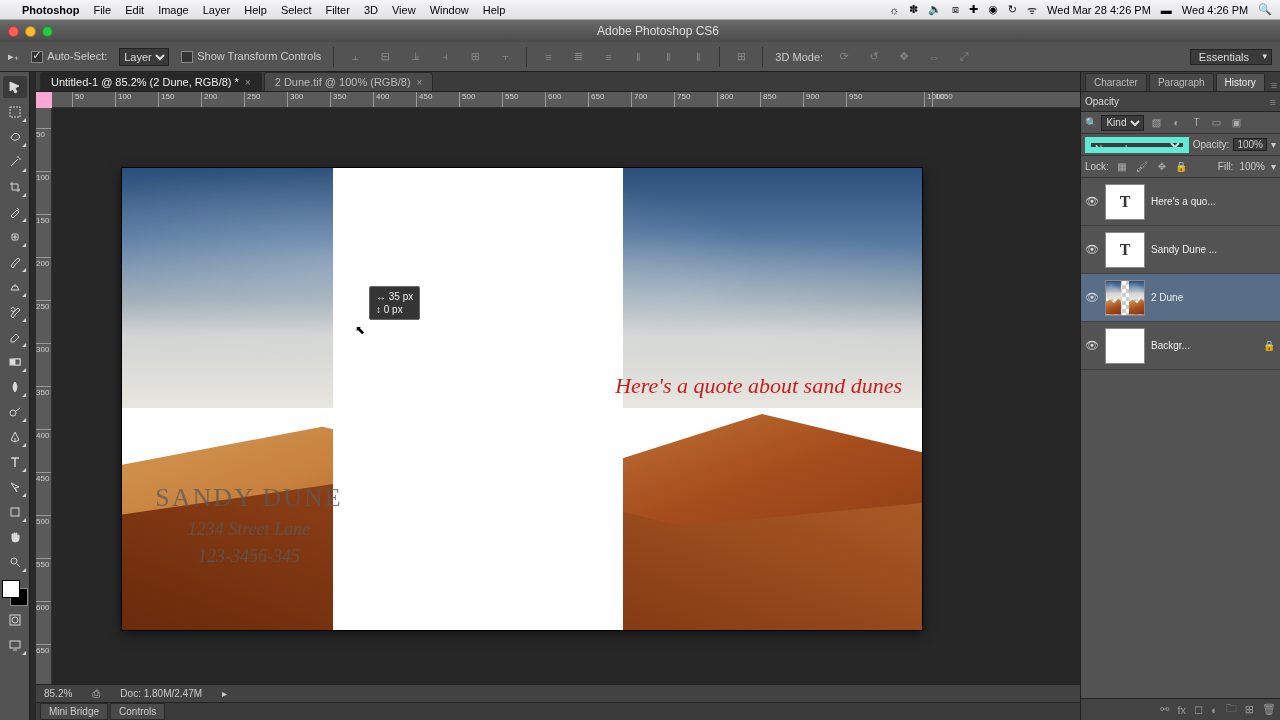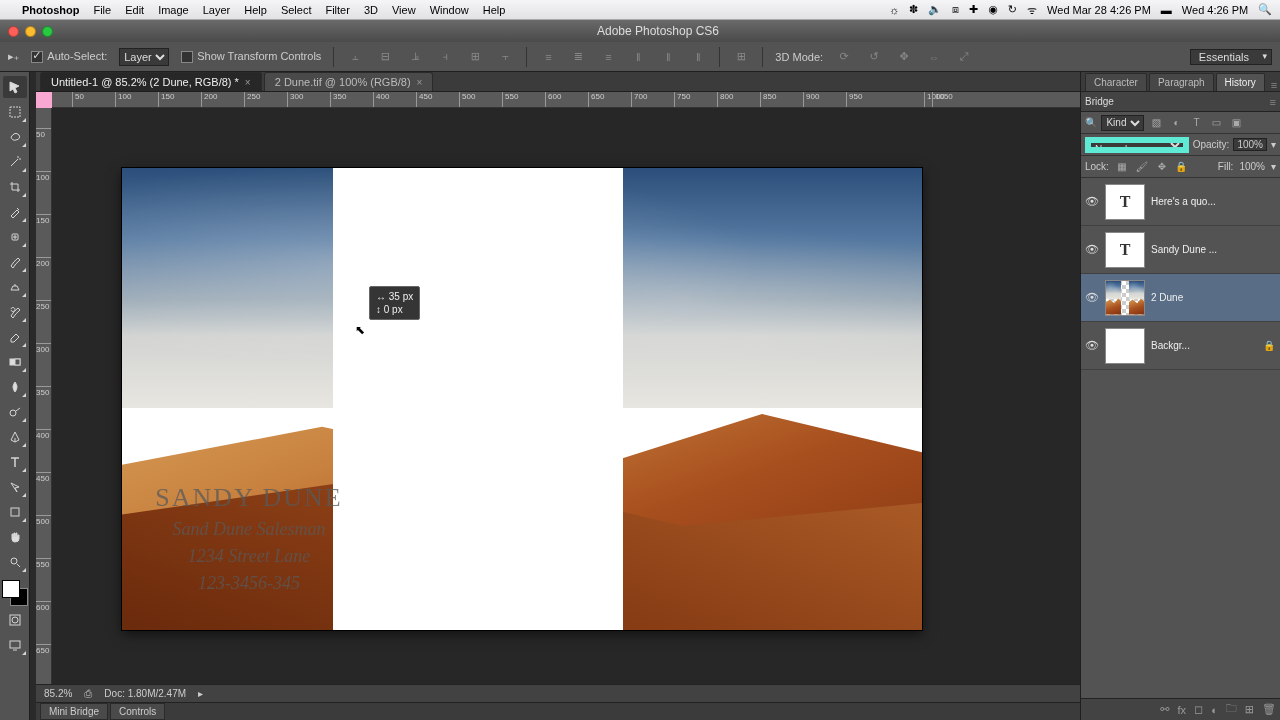--- a/index.html
+++ b/index.html
@@ -61,21 +61,21 @@
 .sand { position:absolute; bottom:0; left:0; right:0; height:55%; background:linear-gradient(160deg,#d9a25b 0%,#c8813f 30%,#a84f1e 60%,#7e2f0f 100%); clip-path:polygon(0 35%,25% 20%,55% 40%,80% 15%,100% 30%,100% 100%,0 100%);}
 .sand2{ position:absolute; bottom:0; left:0; right:0; height:50%; background:linear-gradient(200deg,#b8682e,#8a3e15 60%,#6a2a0c); clip-path:polygon(0 50%,40% 30%,70% 55%,100% 45%,100% 100%,0 100%);}
 .gap-white { position:absolute; top:0; bottom:0; left:211px; width:290px; background:#fff; }
 .card-text { position:absolute; left:12px; top:315px; font-family:Georgia,serif; color:rgba(90,90,90,.75); text-align:center; width:230px; font-style:italic;}
 .card-text .name{font-size:26px; letter-spacing:2px; font-style:normal;}
 .card-text .line{font-size:18px; margin-top:6px;}
 .quote-text { position:absolute; right:20px; top:205px; font-family:Georgia,serif; font-style:italic; font-size:22px; color:#c91d1d; }
 .transform-tooltip { position:absolute; left:247px; top:118px; background:#353535; border:1px solid #666; padding:3px 6px; font-size:10px; color:#eee; border-radius:2px; line-height:1.3;}
 .cursor-arrow { position:absolute; left:233px; top:155px; font-size:12px; color:#000; }
 
-.statusbar { height:18px; background:#424242; border-top:1px solid #222; display:flex; align-items:center; padding:0 8px; gap:12px; color:#ccc; font-size:10px;}
+.statusbar { height:18px; background:#424242; border-top:1px solid #222; display:flex; align-items:center; padding:0 8px; gap:20px; color:#ccc; font-size:10px;}
 .bottom-tabs { height:18px; background:#3b3b3b; border-top:1px solid #222; display:flex; align-items:center; padding-left:4px; gap:2px;}
 .bottom-tabs .btab{ padding:2px 8px; background:#4a4a4a; color:#ccc; font-size:10px; border:1px solid #2a2a2a;}
 
 
 .panels { width:200px; background:#535353; border-left:1px solid #1f1f1f; display:flex; flex-direction:column; }
 .panel-tabs { height:20px; background:#3b3b3b; display:flex; align-items:flex-end; padding-left:4px; border-bottom:1px solid #222;}
 .ptab { padding:3px 8px; font-size:10px; color:#bbb; background:#474747; border:1px solid #2a2a2a; border-bottom:none; border-radius:2px 2px 0 0; margin-right:2px;}
 .ptab.active { background:#535353; color:#eee;}
 .layers-header { height:20px; display:flex; align-items:center; padding:0 4px; border-bottom:1px solid #222; background:#434343;}
 .layers-header .lbl{color:#ddd; font-size:10px;}
@@ -354,24 +354,24 @@
       <div class="canvas-scroll">
         <div class="canvas-paper">
           <div class="dune-img">
             <div class="sky"></div>
               <div class="sand"></div>
               <div class="sand2"></div>
           </div>
           <div class="gap-white"></div>
           <div class="card-text">
             <div class="name">SANDY DUNE</div>
-            <div class="line">Sand Dune Salesman</div>
             <div class="line">1234 Street Lane</div>
             <div class="line">123-3456-345</div>
           </div>
+          <div class="quote-text">Here's a quote about sand dunes</div>
           <div class="transform-tooltip">
             <span>↔</span> <span>35 px</span><br>
             <span>↕</span> <span>0 px</span>
           </div>
           <div class="cursor-arrow">⬉</div>
         </div>
       </div>
     </div>
     <div class="statusbar">
       <span>85.2%</span>
@@ -386,21 +386,21 @@
   </div>
 
   <div class="panels">
     <div class="panel-tabs">
       <div class="ptab">Character</div>
       <div class="ptab">Paragraph</div>
       <div class="ptab active">History</div>
       <span style="margin-left:auto; padding:0 4px; color:#888">≡</span>
     </div>
     <div class="layers-header">
-      <span class="lbl">Bridge</span>
+      <span class="lbl">Opacity</span>
       <span style="margin-left:auto; color:#888">≡</span>
     </div>
     <div class="layers-opts">
       <span>🔍</span>
       <select><option>Kind</option></select>
       <span class="ib">▧</span>
       <span class="ib">◐</span>
       <span class="ib">T</span>
       <span class="ib">▭</span>
       <span class="ib">▣</span>

